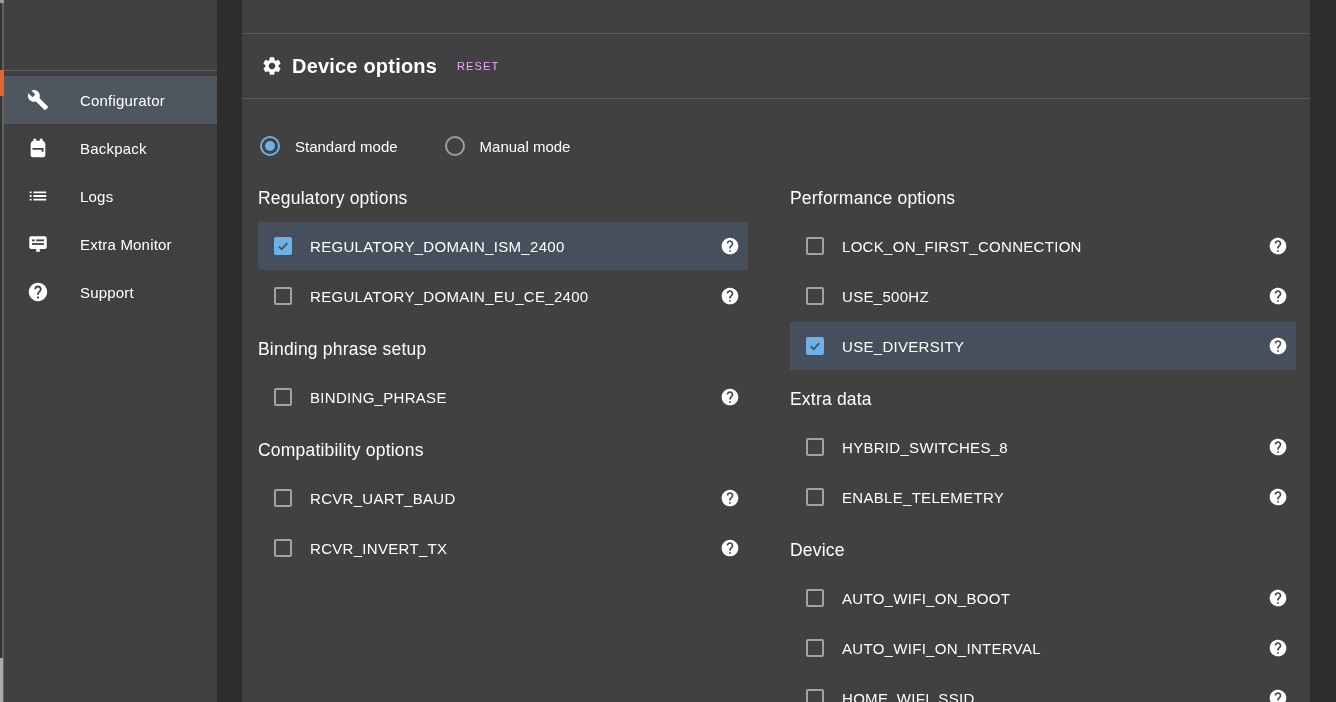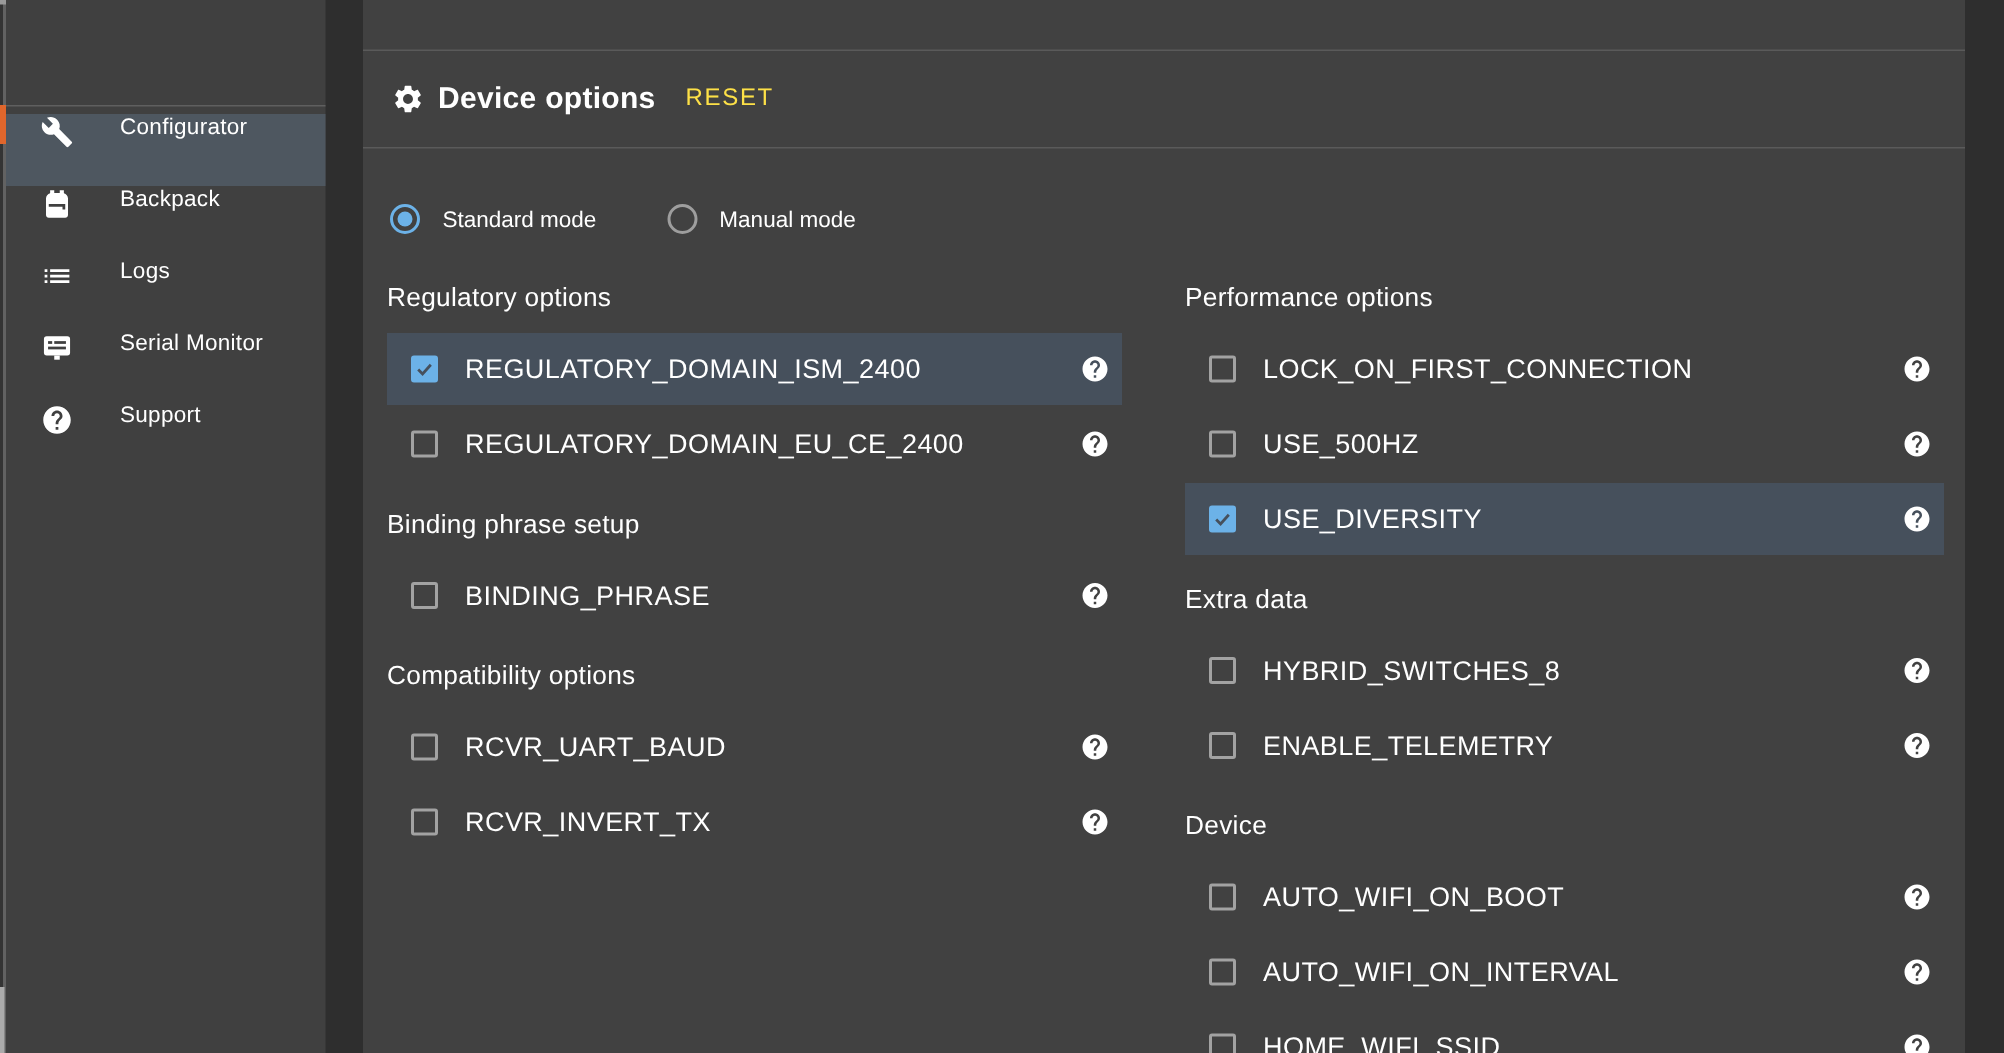--- a/index.html
+++ b/index.html
@@ -13,34 +13,34 @@
   .left-strip{position:absolute;left:0;top:0;width:4px;height:702px;background:#343434;z-index:9}
   .left-strip .track-line{position:absolute;left:2px;top:0;width:2px;height:100%;background:#8f8f8f;opacity:.5}
   .left-strip .top-seg{position:absolute;left:0;top:0;width:4px;height:3px;background:#9a9a9a}
   .left-strip .thumb{position:absolute;left:0;top:70px;width:4px;height:26px;background:#e0662c}
   .left-strip .bottom-seg{position:absolute;left:0;bottom:0;width:3px;height:44px;background:#ababab}
 
   
   .sidebar{position:absolute;left:4px;top:0;width:213px;height:702px;background:#404040}
   .logo-area{height:70px;border-bottom:1px solid #5f5f5f}
   .menu{padding-top:5px}
-  .menu-item{display:flex;align-items:flex-start;height:48px;padding-left:22px;cursor:pointer}
+  .menu-item{display:flex;align-items:center;height:48px;padding-left:22px;cursor:pointer}
   .menu-item.selected{background:#4e5760}
   .mi-icon{width:24px;height:24px;margin-right:30px;flex:none;display:flex;align-items:center;justify-content:center}
   .mi-icon svg{width:22px;height:22px;fill:#ffffff}
   .mi-label{font-size:15px;color:#ffffff;letter-spacing:.2px}
 
   
   .card{position:absolute;left:242px;top:0;width:1068px;height:702px;background:#414141}
   .card-topstrip{height:33px;border-bottom:1px solid #5a5a5a}
   .card-header{height:64px;display:flex;align-items:center;padding-left:19px;border-bottom:1px solid #5a5a5a}
   .gear{width:22px;height:22px;margin-right:9px;display:flex;align-items:center}
   .gear svg{width:22px;height:22px;fill:#ffffff}
   .card-title{font-size:20px;font-weight:700;margin:0;letter-spacing:.2px}
-  .reset-link{margin-left:20px;font-size:16px;font-weight:500;letter-spacing:1.1px;color:#fde047;cursor:pointer;text-decoration:none}
+  .reset-link{margin-left:20px;font-size:11px;font-weight:500;letter-spacing:1.1px;color:#f0abfc;cursor:pointer;text-decoration:none}
 
   .content{padding:35px 14px 0 16px}
 
   
   .mode-row{display:flex;align-items:center;height:24px;margin:0 0 28px 2px}
   .mode{display:flex;align-items:center;margin-right:47px;cursor:pointer}
   .radio{width:20px;height:20px;border-radius:50%;border:2px solid #9e9e9e;box-sizing:border-box;margin-right:15px;position:relative;flex:none}
   .mode.selected .radio{border-color:#6cb2e8}
   .mode.selected .radio::after{content:"";position:absolute;left:3px;top:3px;width:10px;height:10px;border-radius:50%;background:#6cb2e8}
   .mode-label{font-size:15px}
@@ -51,21 +51,21 @@
   .col-right{width:506px;flex:none}
   .section-heading{font-size:17.5px;font-weight:400;line-height:24px;margin:17px 0 12px 0;letter-spacing:.2px}
   section:first-child .section-heading{margin-top:0}
 
   .opt-row{display:flex;align-items:center;height:48px;margin-bottom:2px;padding:0 8px 0 16px;cursor:pointer}
   .opt-row.active{background:#46505c}
   .cb{width:18px;height:18px;border:2px solid #a2a2a2;border-radius:2px;box-sizing:border-box;margin-right:18px;flex:none;display:flex;align-items:center;justify-content:center}
   .opt-row.active .cb{background:#6cb2e8;border-color:#6cb2e8}
   .cb svg{width:16px;height:16px;display:none}
   .opt-row.active .cb svg{display:block}
-  .opt-label{font-size:18px;letter-spacing:.3px;flex:1;color:#ffffff}
+  .opt-label{font-size:15px;letter-spacing:.3px;flex:1;color:#ffffff}
   .help-wrap{width:20px;height:20px;flex:none;cursor:pointer}
   .help-wrap svg{width:20px;height:20px;fill:#ffffff}
 </style>
 </head>
 <body>
 
 <div class="left-strip">
   <div class="track-line"></div>
   <div class="top-seg"></div>
   <div class="thumb"></div>
@@ -102,21 +102,21 @@
       <div class="menu-item">
     <span class="mi-icon">
           <svg viewBox="0 0 24 24">
             <rect x="2.5" y="3.5" width="19" height="14" rx="2" fill="#ffffff"></rect>
             <rect x="5.5" y="7" width="3" height="2" rx="0" fill="#404040"></rect>
             <rect x="10" y="7" width="8.5" height="2" rx="0" fill="#404040"></rect>
             <rect x="5.5" y="11" width="13" height="2" rx="0" fill="#404040"></rect>
             <rect x="10" y="17.5" width="4" height="3" rx="0" fill="#ffffff"></rect>
           </svg>
         </span>
-    <span class="mi-label">Serial Monitor</span>
+    <span class="mi-label">Extra Monitor</span>
   </div>
       <div class="menu-item">
     <span class="mi-icon">
           <svg viewBox="0 0 24 24">
             <path d="M12 2C6.48 2 2 6.48 2 12s4.48 10 10 10 10-4.48 10-10S17.52 2 12 2zm1 17h-2v-2h2v2zm2.07-7.75l-.9.92C13.45 12.9 13 13.5 13 15h-2v-.5c0-1.1.45-2.1 1.17-2.83l1.24-1.26c.37-.36.59-.86.59-1.41 0-1.1-.9-2-2-2s-2 .9-2 2H8c0-2.21 1.79-4 4-4s4 1.79 4 4c0 .88-.36 1.68-.93 2.25z"></path>
           </svg>
         </span>
     <span class="mi-label">Support</span>
   </div>
     </nav>

